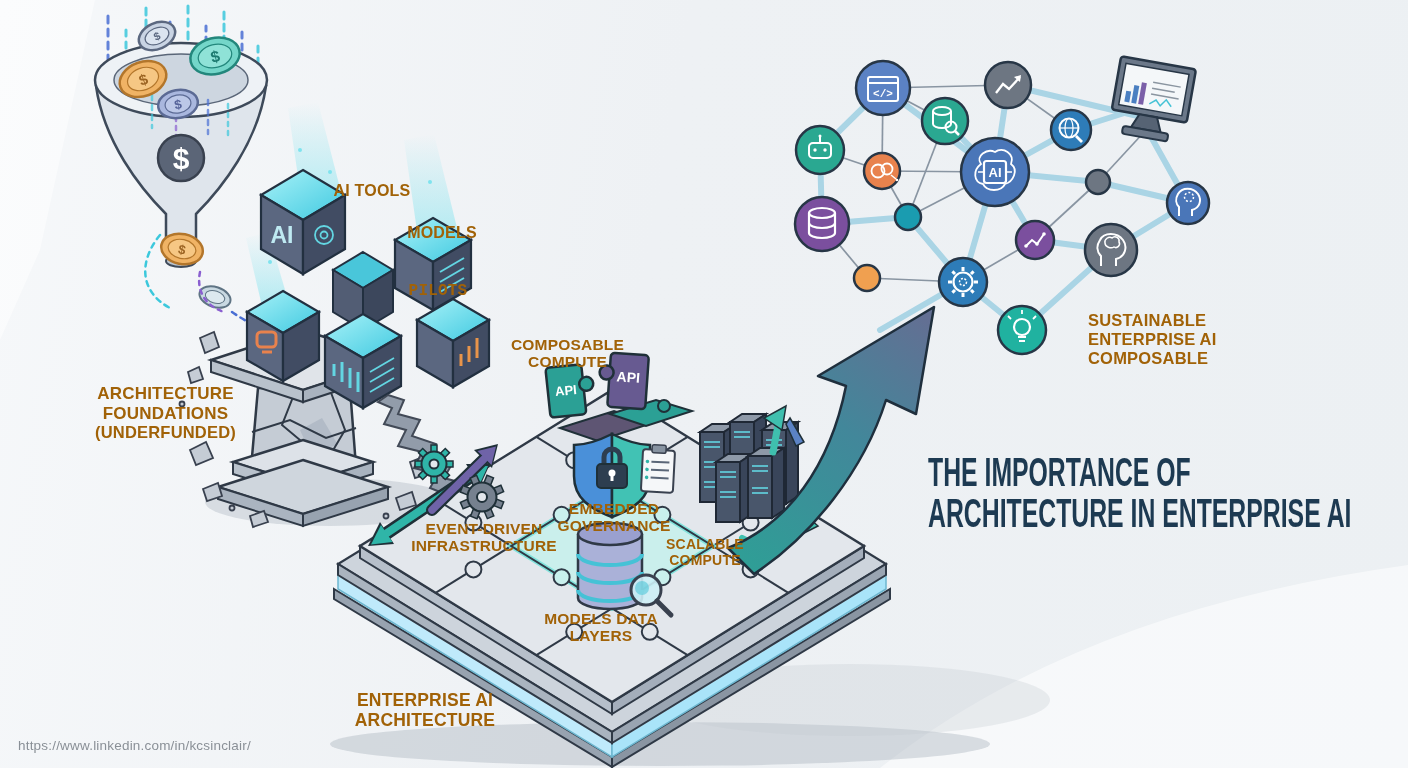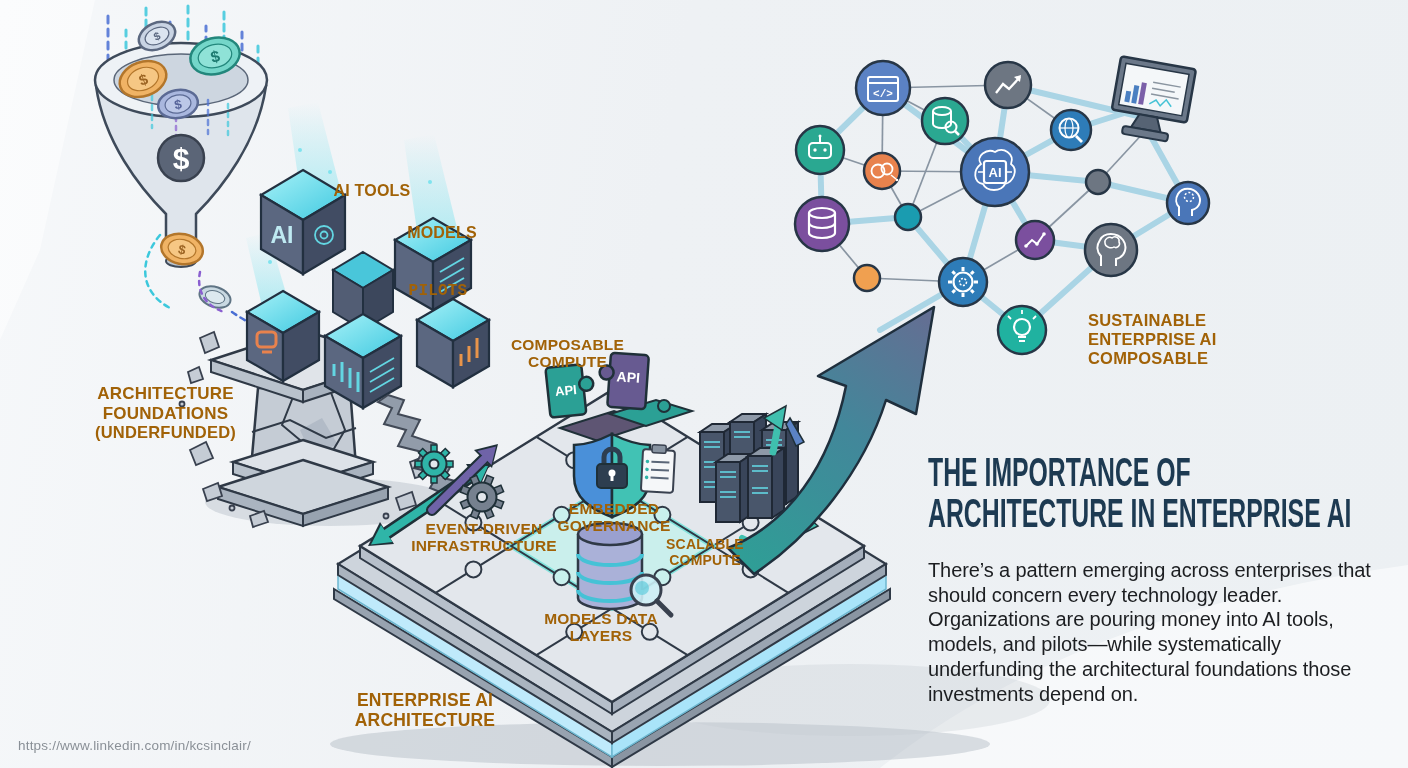--- a/index.html
+++ b/index.html
@@ -672,17 +672,16 @@
   <div>SUSTAINABLE</div>
   <div>ENTERPRISE AI</div>
   <div>COMPOSABLE</div>
 </div>
 
 <div class="headline" style="color:#1d3a52;">
   <div>THE IMPORTANCE OF</div>
   <div>ARCHITECTURE IN ENTERPRISE AI</div>
 </div>
 
-<div class="bodytext">There’s a pattern emerging across enterprises that should concern every technology leader. Organizations are pouring money into AI tools, models, and pilots—while systematically underfunding the architectural foundations those investments depend on.</div>
 
 <div class="source-url">https://www.linkedin.com/in/kcsinclair/</div>
 
 </div>
 
 </body></html>

